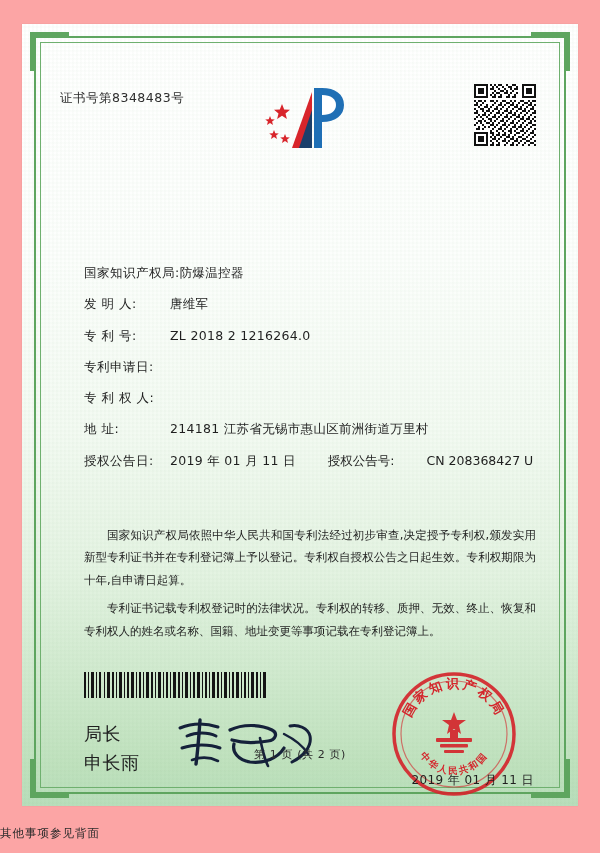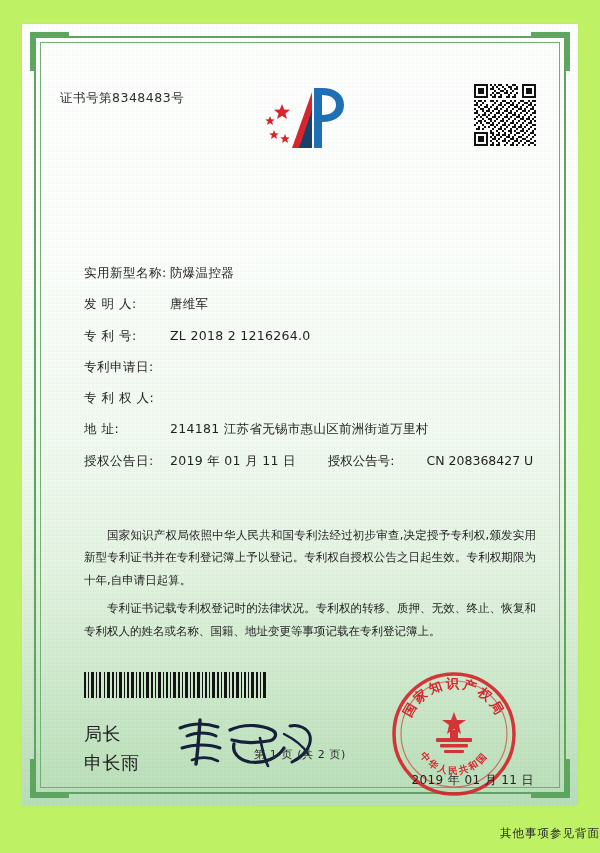--- a/index.html
+++ b/index.html
@@ -11,21 +11,21 @@
     width: 600px;
     height: 853px;
     font-family: "DejaVu Sans", sans-serif;
     -webkit-font-smoothing: antialiased;
   }
   .page {
     position: relative;
     width: 600px;
     height: 853px;
     overflow: hidden;
-    background: #bef264;
+    background: #fca5a5;
   }
   
   .sheet {
     position: absolute;
     left: 22px;
     top: 24px;
     width: 556px;
     height: 782px;
     background:
       linear-gradient(to bottom,
@@ -212,21 +212,21 @@
     text-align: center;
     font-size: 11px;
     color: #2b2b2b;
     letter-spacing: 0.6px;
   }
   .footer-note {
     position: absolute;
     left: 0;
     right: 0;
     bottom: 12px;
-    text-align: right;
+    text-align: left;
     font-size: 11.5px;
     color: #2b2b2b;
     letter-spacing: 1px;
   }
 </style>
 </head>
 <body>
 
 <div class="page">
   <div class="sheet">
@@ -526,21 +526,21 @@
             <rect x="24" y="30" width="1" height="1"></rect>
           <rect x="27" y="30" width="1" height="1"></rect>
             <rect x="30" y="30" width="1" height="1"></rect>
         </g>
       </svg>
     </span>
 
 
     <div class="fields">
       <div class="field">
-        <div class="label">实用新型名称:</div>
+        <div class="label">国家知识产权局:</div>
         <div class="value">防爆温控器</div>
       </div>
       <div class="field">
         <div class="label">发 明 人:</div>
         <div class="value">唐维军</div>
       </div>
       <div class="field">
         <div class="label">专 利 号:</div>
         <div class="value">ZL 2018 2 1216264.0</div>
       </div>

